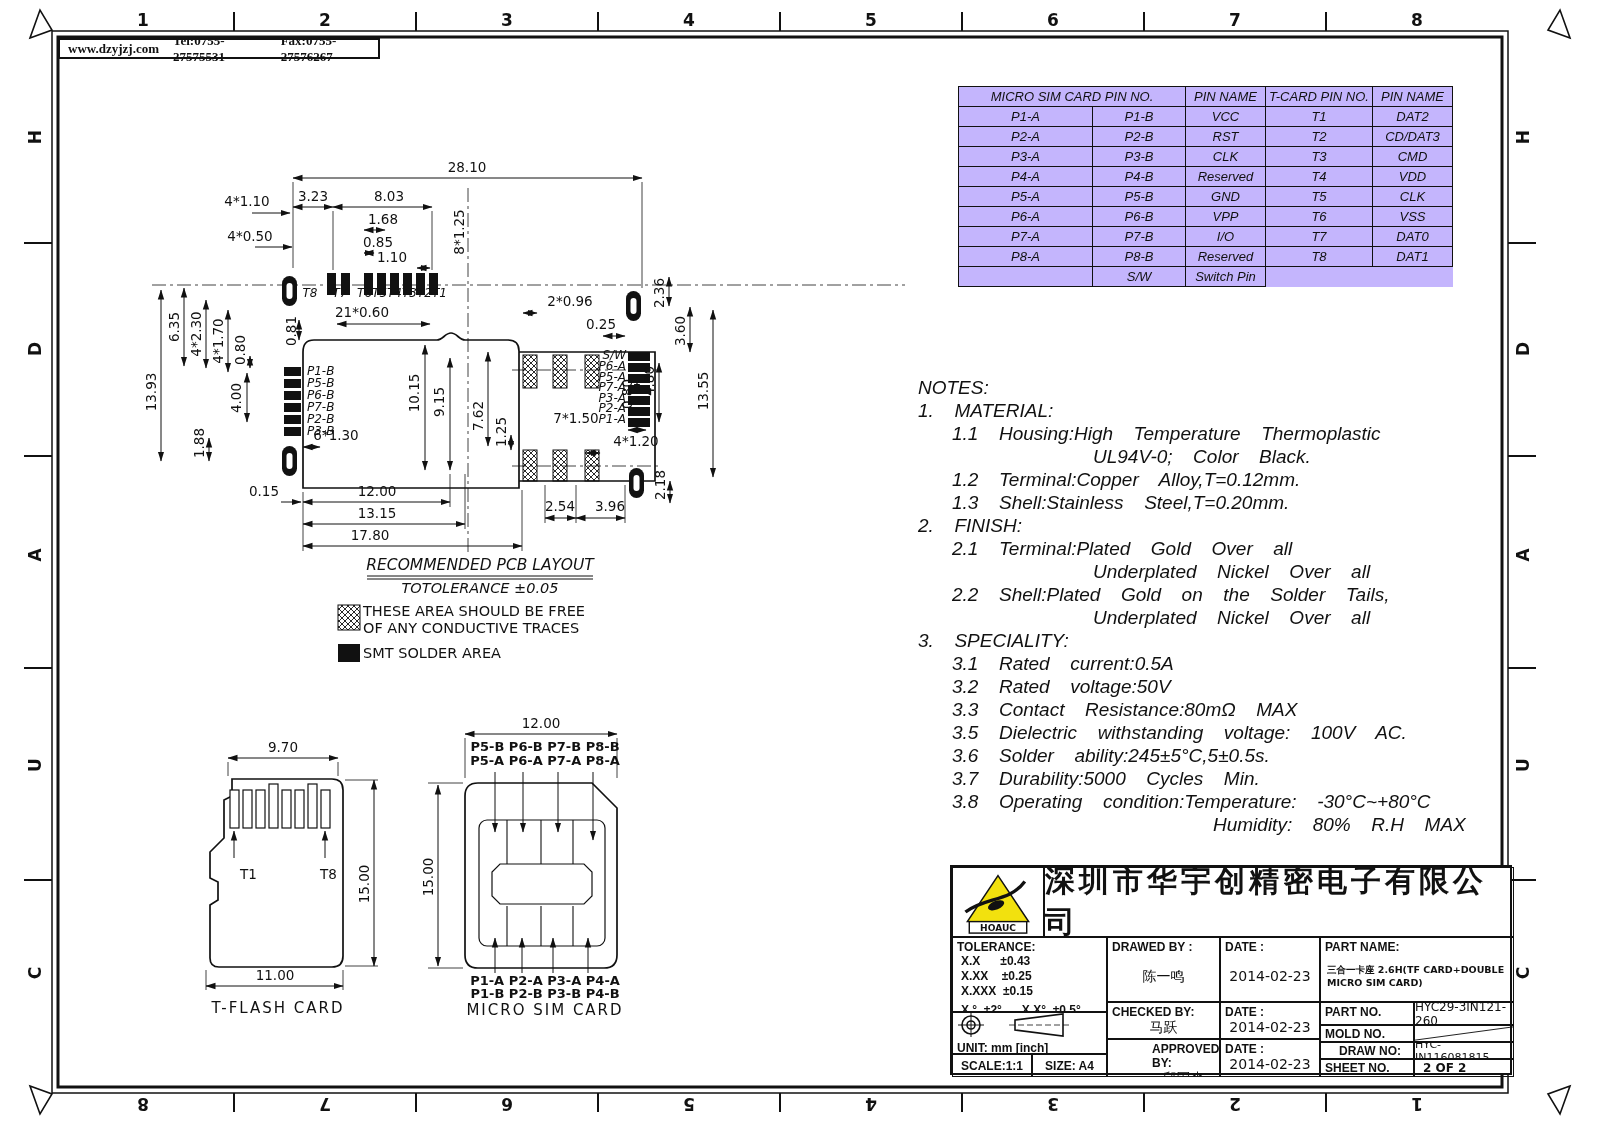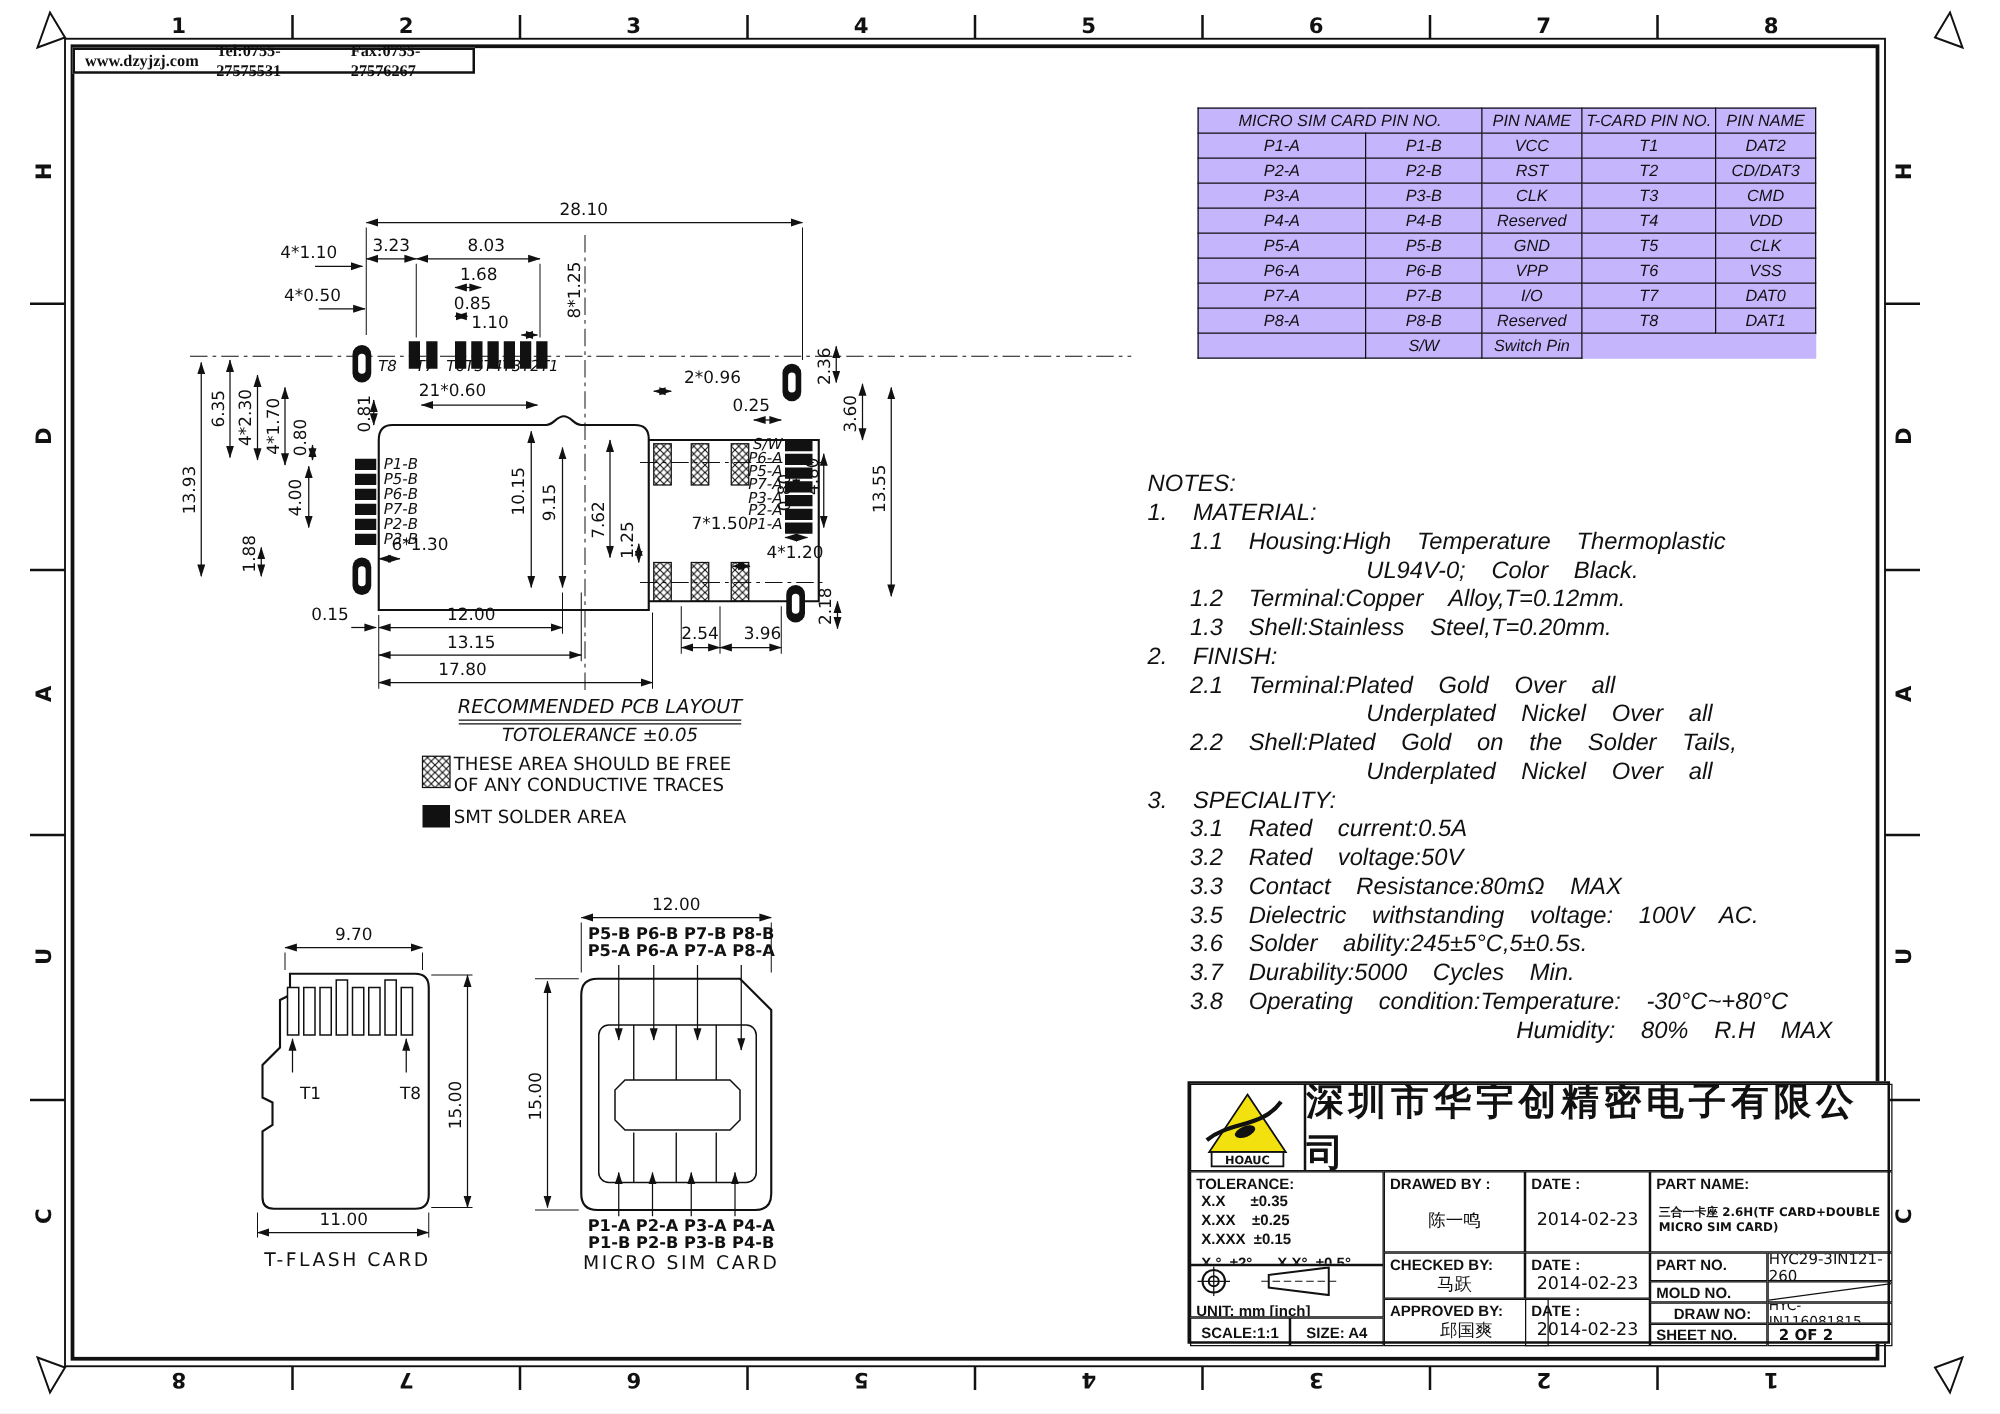--- a/index.html
+++ b/index.html
@@ -482,21 +482,21 @@
         <path d="M12,46 C32,30 58,36 74,14" stroke="#111" stroke-width="3.5" fill="none"></path>
         <ellipse cx="44" cy="39" rx="9" ry="4.5" fill="#111" transform="rotate(-22 44 39)"></ellipse>
         <rect x="16" y="56" width="60" height="12" fill="#fff" stroke="#111" stroke-width="1.5"></rect>
         <text x="46" y="66" text-anchor="middle" font-size="9.5" font-weight="bold">HOAUC</text>
       </svg>
     </div>
     <div class="cell" id="company" style="left:92px;top:0;width:470px;height:70px;">深圳市华宇创精密电子有限公司</div>
 
     <div class="cell" style="left:0;top:70px;width:155px;height:75px;">
       <div class="lbl">TOLERANCE:</div>
-      <div class="tolrow">X.X      ±0.35</div>
+      <div class="tolrow">X.X      ±0.43</div>
       <div class="tolrow">X.XX    ±0.25</div>
       <div class="tolrow">X.XXX  ±0.15</div>
       <div class="tolrow" style="margin-top:4px;">X.°  ±2°      X.X°  ±0.5°</div>
     </div>
     <div class="cell" style="left:0;top:145px;width:155px;height:42px;">
       <svg width="150" height="24" viewBox="0 0 150 24">
         <circle cx="18" cy="12" r="9" fill="none" stroke="#111" stroke-width="1.6"></circle>
         <circle cx="18" cy="12" r="4" fill="none" stroke="#111" stroke-width="1.6"></circle>
         <line x1="5" y1="12" x2="31" y2="12" stroke="#111" stroke-width="1"></line>
         <line x1="18" y1="0" x2="18" y2="24" stroke="#111" stroke-width="1"></line>
@@ -521,21 +521,21 @@
       <div class="val" style="margin-top:14px;">2014-02-23</div>
     </div>
     <div class="cell" style="left:155px;top:135px;width:113px;height:37px;">
       <div class="lbl">CHECKED BY:</div>
       <div class="val">马跃</div>
     </div>
     <div class="cell" style="left:268px;top:135px;width:100px;height:37px;">
       <div class="lbl">DATE :</div>
       <div class="val">2014-02-23</div>
     </div>
-    <div class="cell" style="left:155px;top:172px;width:132px;height:38px;">
+    <div class="cell" style="left:155px;top:172px;width:113px;height:38px;padding-left:40px;">
       <div class="lbl">APPROVED BY:</div>
       <div class="val">邱国爽</div>
     </div>
     <div class="cell" style="left:268px;top:172px;width:100px;height:38px;">
       <div class="lbl">DATE :</div>
       <div class="val">2014-02-23</div>
     </div>
 
     <div class="cell" style="left:368px;top:70px;width:194px;height:65px;">
       <div class="lbl">PART NAME:</div>

